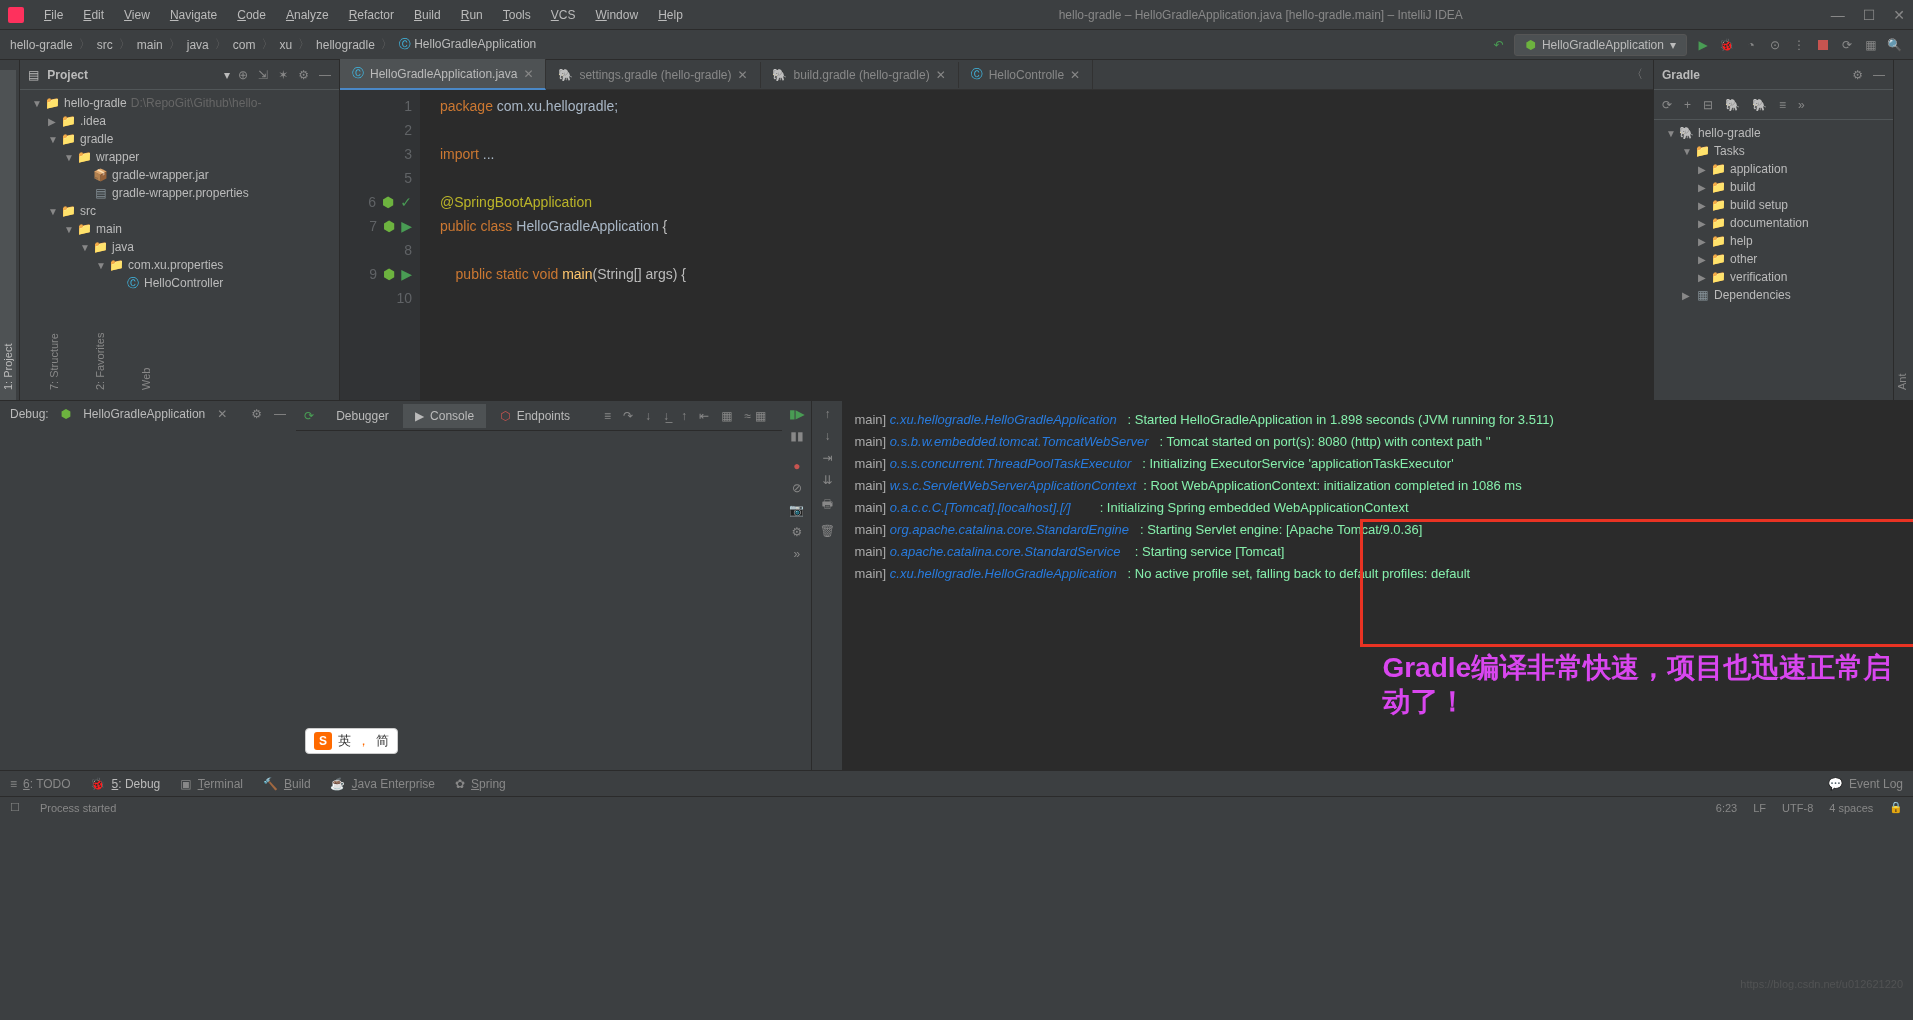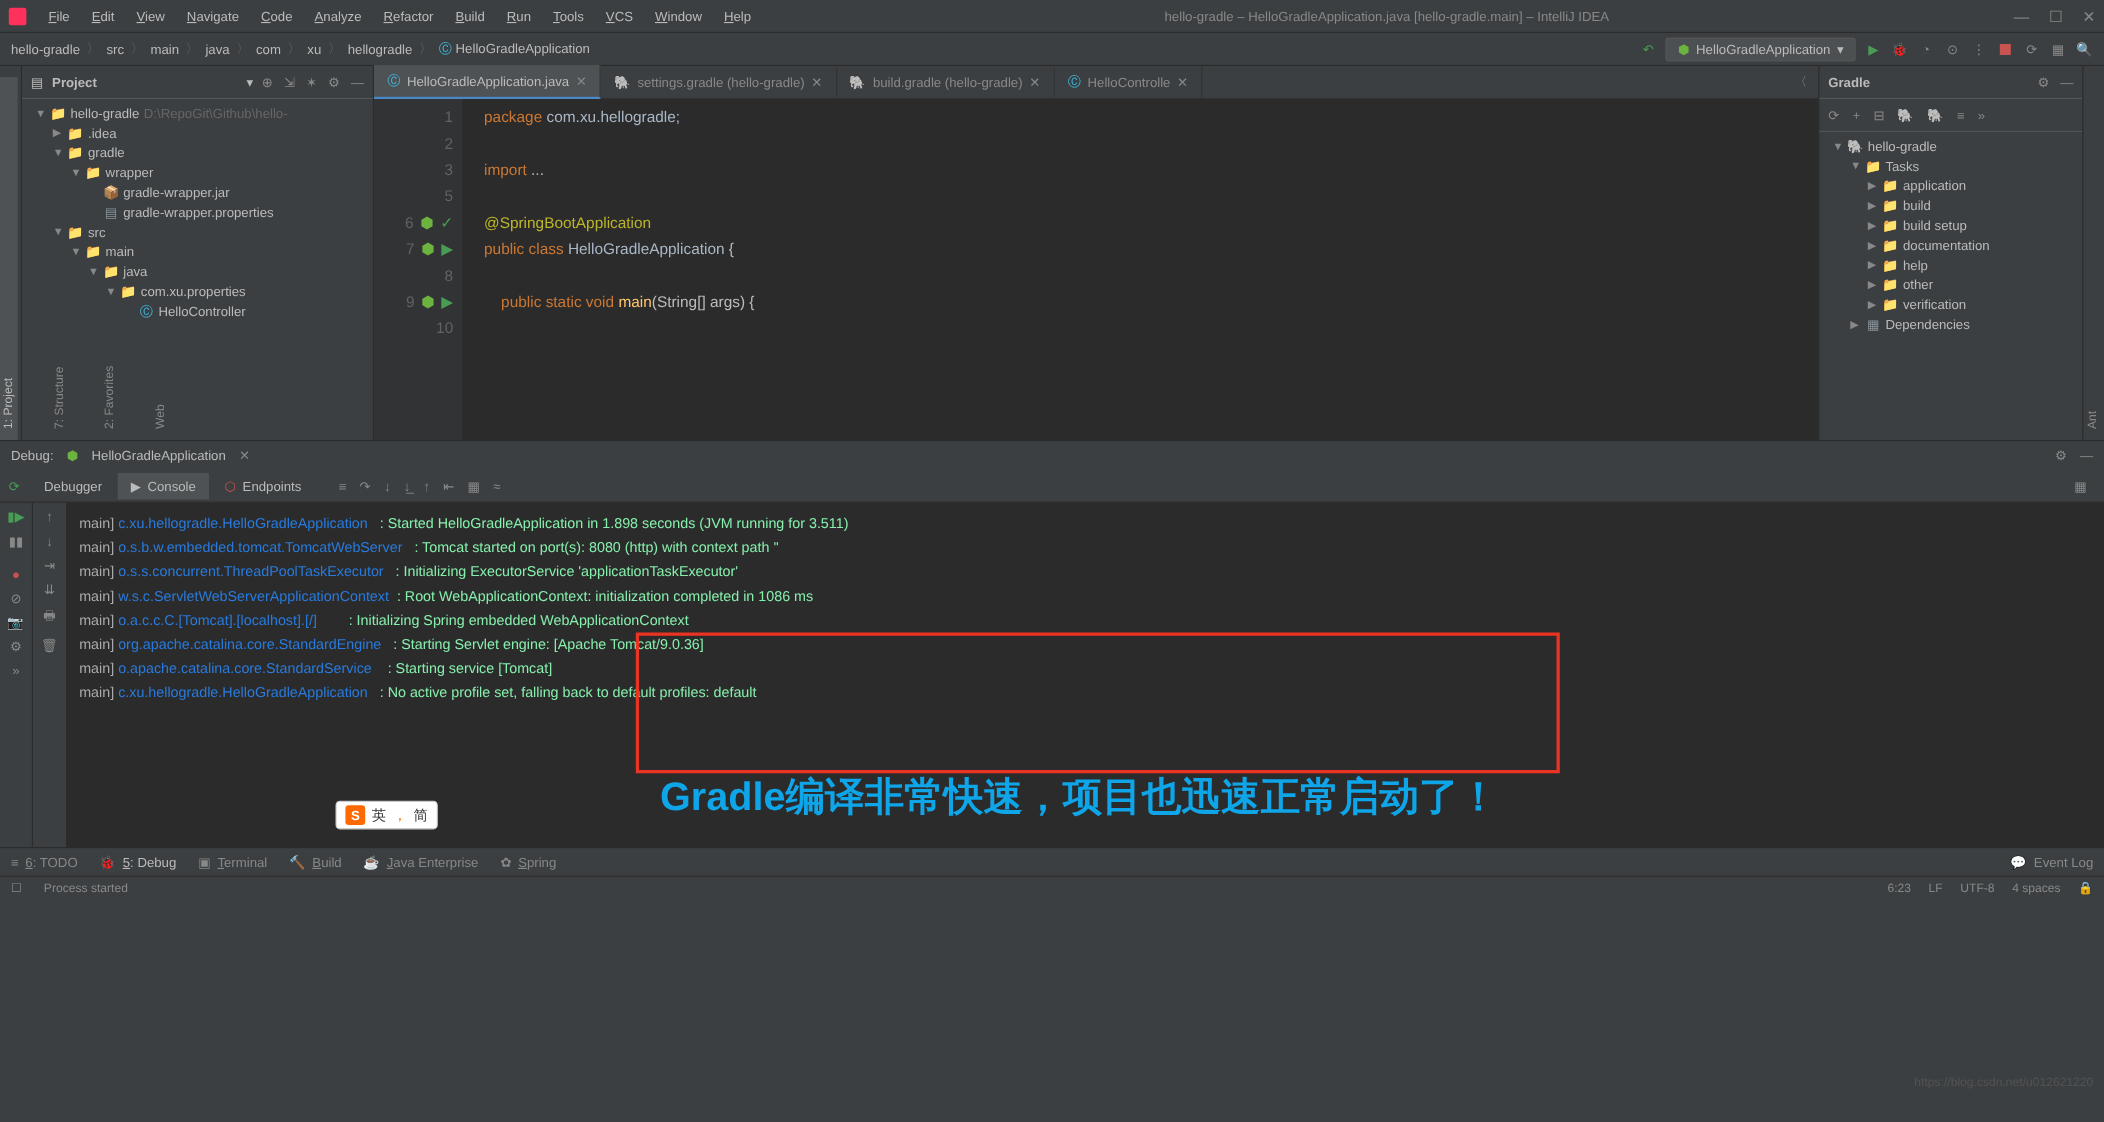--- a/index.html
+++ b/index.html
@@ -57,37 +57,37 @@
 .cls { color: #a9b7c6; }
 .pkg { color: #a9b7c6; }
 .fn { color: #ffc66d; }
 
 .gradle-panel { width: 240px; background: #3c3f41; border-left: 1px solid #2b2b2b; display: flex; flex-direction: column; }
 .gradle-toolbar { height: 30px; display: flex; align-items: center; gap: 12px; padding: 0 8px; border-bottom: 1px solid #515658; color: #888; }
 .gradle-tree { flex: 1; padding: 4px 0; overflow: auto; }
 
 .sidebar-right { width: 20px; background: #3c3f41; border-left: 1px solid #2b2b2b; writing-mode: vertical-lr; display: flex; flex-direction: column; padding-top: 10px; }
 
-.debug-panel { height: 370px; background: #3c3f41; border-top: 1px solid #2b2b2b; display: flex; flex-direction: column; }
+.debug-panel { height: 370px; background: #3c3f41; border-top: 1px solid #2b2b2b; display: flex; flex-direction: row; }
 .debug-header { height: 26px; display: flex; align-items: center; padding: 0 10px; gap: 12px; }
 .debug-title { color: #bbb; }
 .debug-tabs { height: 30px; display: flex; align-items: center; padding: 0 8px; gap: 2px; border-bottom: 1px solid #2b2b2b; }
 .debug-tab { padding: 5px 12px; cursor: pointer; display: flex; align-items: center; gap: 6px; }
 .debug-tab.active { background: #4e5254; }
 .debug-toolbar-icons { display: flex; gap: 12px; color: #888; margin-left: 20px; }
 .debug-body { flex: 1; display: flex; }
 .debug-left-icons { width: 30px; display: flex; flex-direction: column; gap: 8px; padding: 6px; color: #888; align-items: center; border-right: 1px solid #2b2b2b; }
 .debug-left-icons2 { width: 30px; display: flex; flex-direction: column; gap: 8px; padding: 6px; color: #888; align-items: center; }
 .console { flex: 1; background: #2b2b2b; padding: 8px 12px; font-family: "Consolas", monospace; font-size: 13px; overflow: auto; position: relative; }
 .console-line { line-height: 22px; white-space: pre; }
 .c-src { color: #aaa; }
-.c-logger { color: #287bde; }
+.c-logger { color: #287bde; font-style: italic; }
 .c-msg { color: #86efac; }
 .highlight-box { position: absolute; border: 3px solid #e93323; pointer-events: none; }
-.annotation { position: absolute; color: #0ea5e9; font-size: 36px; font-weight: bold; font-family: sans-serif; }
+.annotation { position: absolute; color: #d946ef; font-size: 28px; font-weight: bold; font-family: sans-serif; }
 
 .bottom-bar { height: 26px; background: #3c3f41; border-top: 1px solid #2b2b2b; display: flex; align-items: center; padding: 0 10px; gap: 20px; }
 .bottom-item { display: flex; align-items: center; gap: 6px; cursor: pointer; color: #888; }
 .bottom-item.active { color: #bbb; }
 .event-log { margin-left: auto; }
 
 .status-bar { height: 22px; background: #3c3f41; border-top: 1px solid #2b2b2b; display: flex; align-items: center; padding: 0 10px; gap: 20px; color: #888; font-size: 11px; }
 .status-right { margin-left: auto; display: flex; gap: 16px; align-items: flex-end; }
 
 .ime-badge { position: absolute; left: 305px; top: 728px; background: #fff; border: 1px solid #ccc; border-radius: 4px; padding: 3px 8px; display: flex; align-items: center; gap: 6px; color: #333; font-size: 13px; z-index: 100; }

